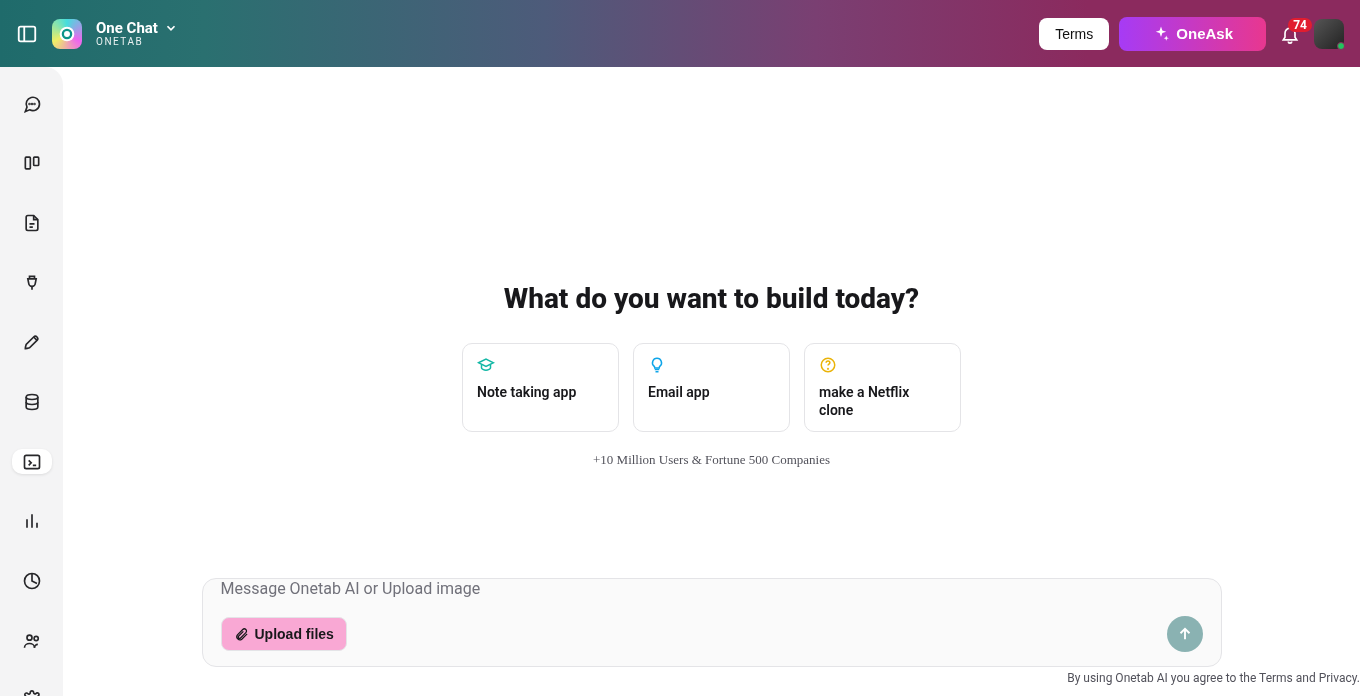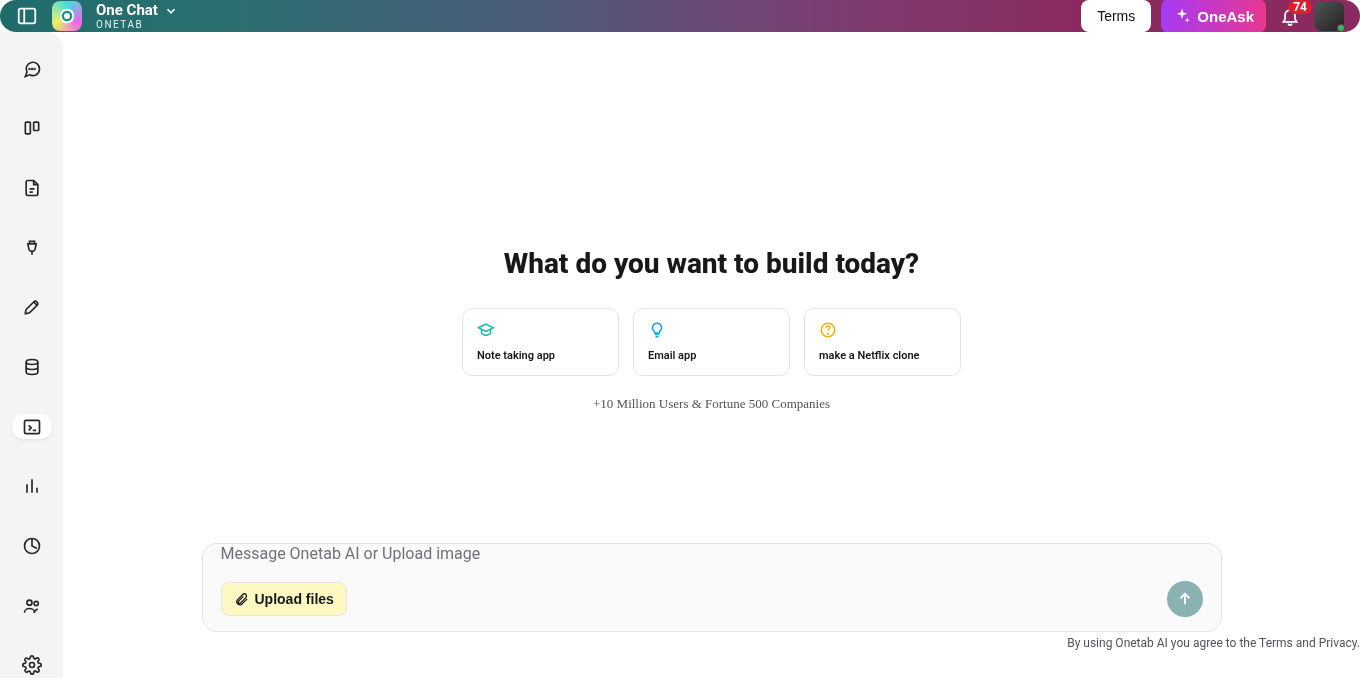--- a/index.html
+++ b/index.html
@@ -4,27 +4,26 @@
   <style>
     * { margin: 0; padding: 0; box-sizing: border-box; }
     body {
       font-family: -apple-system, BlinkMacSystemFont, "Segoe UI", Roboto, sans-serif;
       width: 1360px;
       height: 696px;
       overflow: hidden;
       background: #fff;
     }
     .header {
-      height: 32px;
+      height: 67px;
       background: linear-gradient(90deg, #1f6b6b 0%, #2a7070 15%, #4d5b7a 40%, #7a3f72 60%, #8b2a5e 80%, #8b2a5e 100%);
       display: flex;
       align-items: center;
       padding: 0 16px;
       gap: 12px;
-      border-radius: 20px;
     }
     .header-left { display: flex; align-items: center; gap: 14px; }
     .header-icon { width: 22px; height: 22px; color: #fff; display: flex; align-items: center; justify-content: center; }
     .logo-box {
       width: 30px; height: 30px; border-radius: 8px;
       background: conic-gradient(#4dd, #e6e, #ee6, #4dd);
       display: flex; align-items: center; justify-content: center;
       position: relative;
     }
     .app-title-block { display: flex; flex-direction: column; color: #fff; line-height: 1.1; }
@@ -32,21 +31,21 @@
     .app-title { font-size: 15px; font-weight: 700; }
     .app-subtitle { font-size: 10px; letter-spacing: 1.5px; opacity: 0.9; }
     .header-right { margin-left: auto; display: flex; align-items: center; gap: 10px; }
     .invite-btn {
       background: #fff; color: #111; border: none; border-radius: 8px;
       padding: 8px 16px; font-size: 14px; font-weight: 500; cursor: pointer;
     }
     .oneask-btn {
       background: linear-gradient(90deg, #a63bf5, #e8378f);
       color: #fff; border: none; border-radius: 8px;
-      padding: 8px 12px; font-size: 15px; font-weight: 600; cursor: pointer;
+      padding: 8px 33px; font-size: 15px; font-weight: 600; cursor: pointer;
       display: flex; align-items: center; gap: 6px;
     }
     .bell-wrap { position: relative; width: 28px; display:flex; align-items:center; justify-content:center; }
     .badge {
       position: absolute; top: -6px; right: -8px;
       background: #e11d2f; color: #fff; font-size: 12px; font-weight: 700;
       border-radius: 10px; padding: 1px 5px; line-height: 12px;
     }
     .avatar-wrap { position: relative; }
     .avatar { width: 30px; height: 30px; border-radius: 8px; background: linear-gradient(135deg,#555,#222); }
@@ -71,32 +70,32 @@
       margin-top: 215px;
       font-size: 28px; font-weight: 800; color: #18181b;
     }
     .cards { display: flex; gap: 14px; margin-top: 28px; }
     .card {
       width: 157px; border: 1px solid #e4e4e7; border-radius: 10px;
       padding: 12px 14px; cursor: pointer; text-align: left;
       display: flex; flex-direction: column; gap: 10px;
     }
     .card-icon { width: 18px; height: 18px; }
-    .card-label { font-size: 11px; font-weight: 600; color: #18181b; line-height: 1.25; }
+    .card-label { font-size: 14px; font-weight: 600; color: #18181b; line-height: 1.25; }
     .trust-line { margin-top: 20px; font-size: 13px; color: #52525b; font-family: Liberation Serif, serif; }
 
     .input-bar {
       position: absolute; bottom: 46px; left: 50%; transform: translateX(-50%);
       width: 1020px; border: 1px solid #e4e4e7; border-radius: 14px;
       padding: 0 18px 14px; background: #fafafa;
     }
     .input-text { color: #71717a; font-size: 16px; }
     .input-row { display: flex; align-items: center; margin-top: 18px; gap: 10px; }
     .upload-btn {
-      border: 1px solid #e4e4e7; background: #fef9c3; border-radius: 8px;
+      border: 1px solid #e4e4e7; background: #f9a8d4; border-radius: 8px;
       padding: 8px 12px; font-size: 14px; font-weight: 600; color: #18181b;
       display: flex; align-items: center; gap: 6px; cursor: pointer;
     }
     .send-btn {
       margin-left: auto; width: 36px; height: 36px; border-radius: 50%;
       background: #8ab2b2; display: flex; align-items: center; justify-content: center;
       cursor: pointer; color:#fff;
     }
     .footer-line {
       position: absolute; bottom: 28px; width: 100%; text-align: right;

